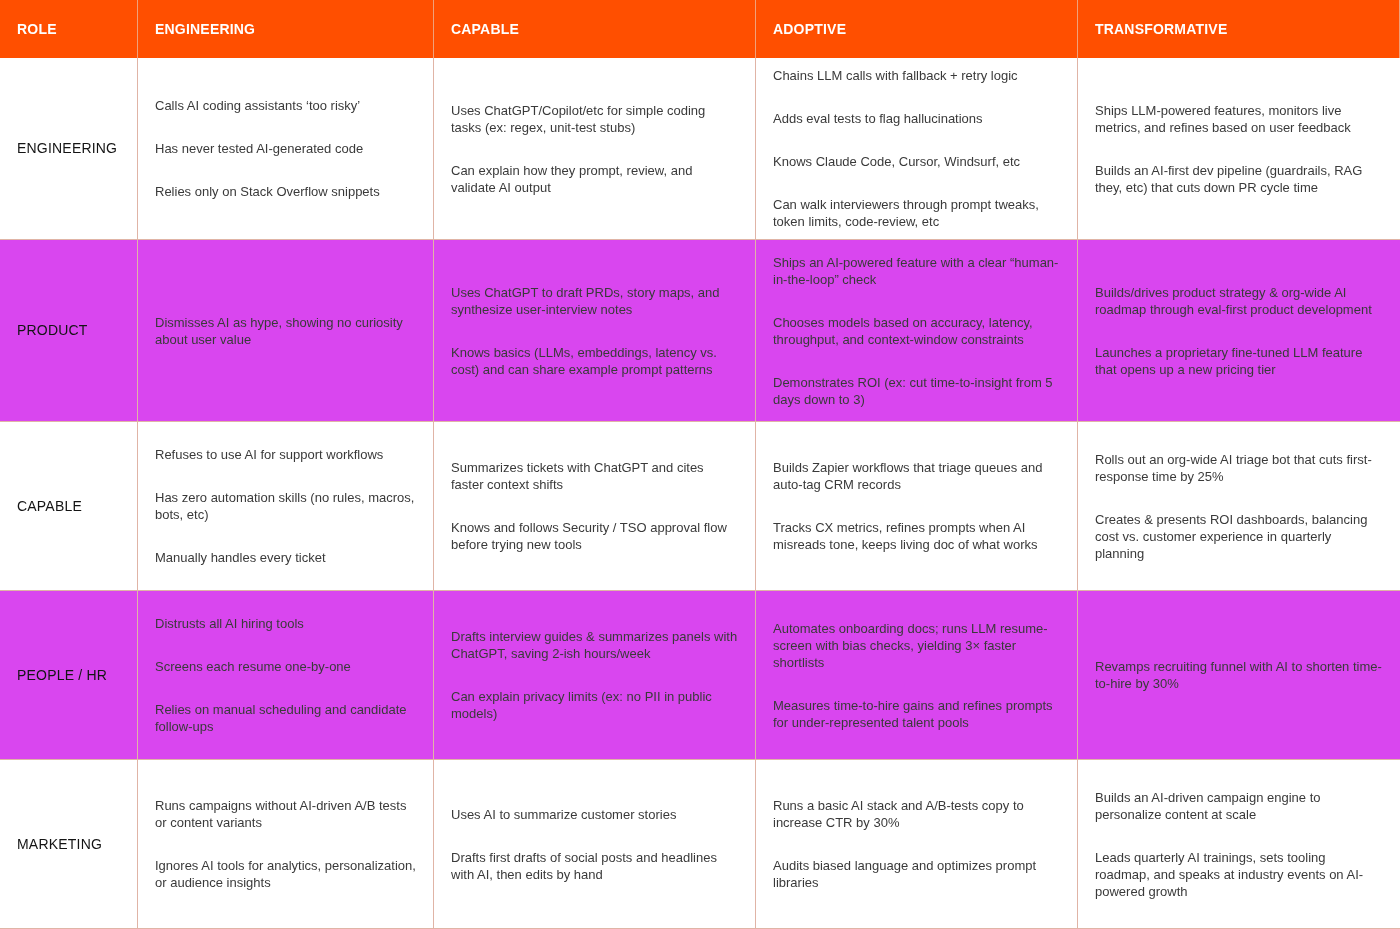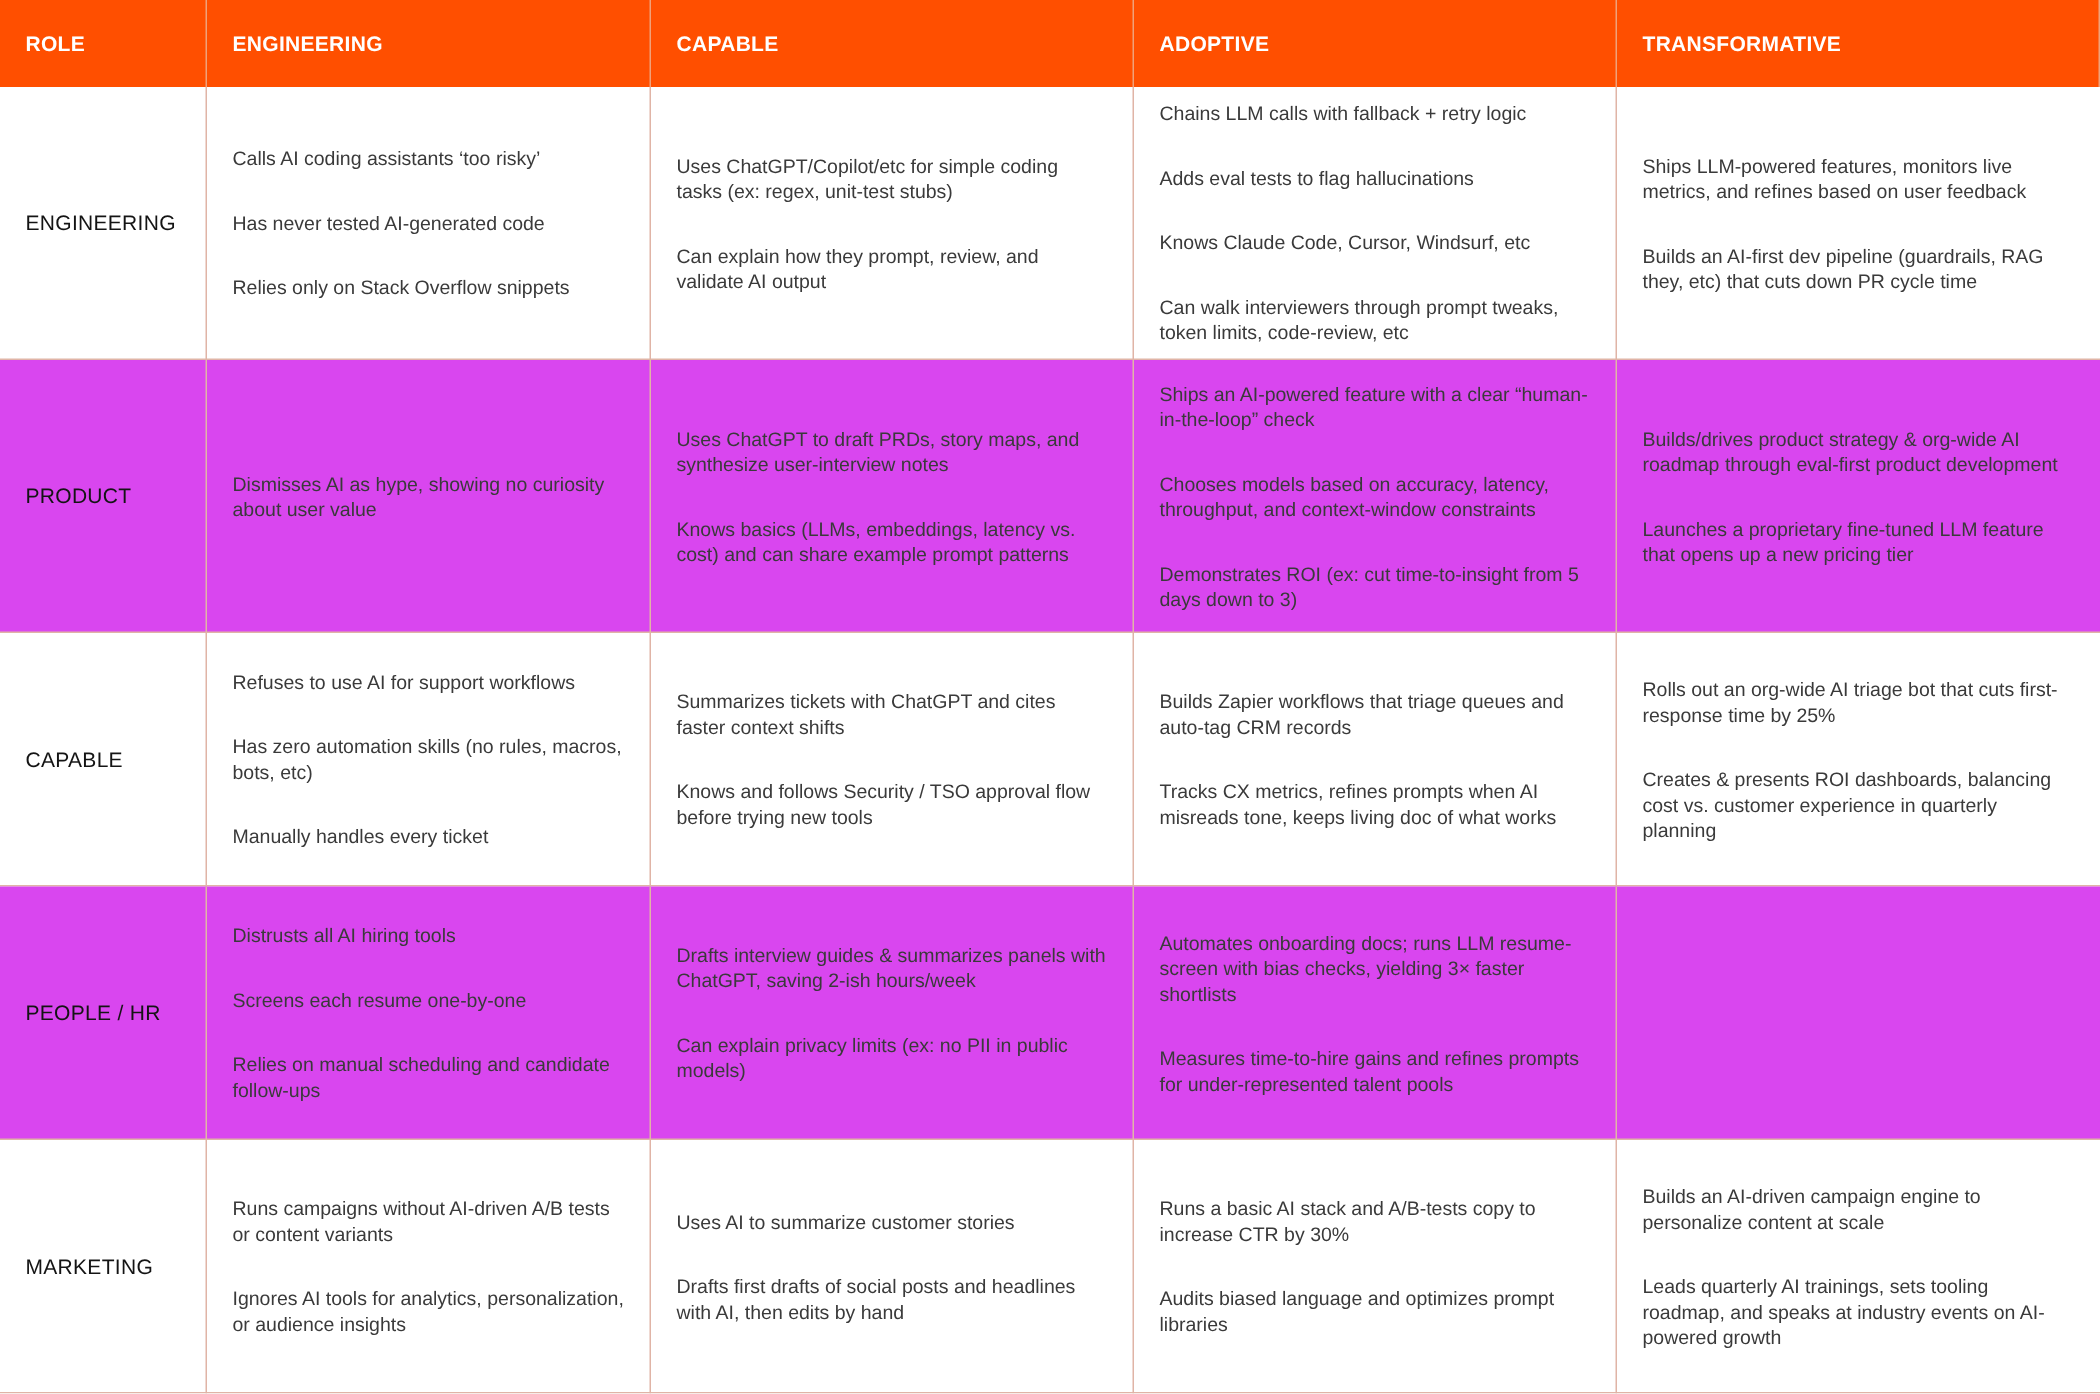--- a/index.html
+++ b/index.html
@@ -130,20 +130,21 @@
     </div>
     <div class="cell row-alt">
       <p class="item">Drafts interview guides &amp; summarizes panels with ChatGPT, saving 2-ish hours/week</p>
       <p class="item">Can explain privacy limits (ex: no PII in public models)</p>
     </div>
     <div class="cell row-alt">
       <p class="item">Automates onboarding docs; runs LLM resume-screen with bias checks, yielding 3× faster shortlists</p>
       <p class="item">Measures time-to-hire gains and refines prompts for under-represented talent pools</p>
     </div>
     <div class="cell row-alt last">
+      <p class="item">Revamps recruiting funnel with AI to shorten time-to-hire by 30%</p>
     </div>
     <div class="cell role row-plain">
       <span>MARKETING</span>
     </div>
     <div class="cell row-plain">
       <p class="item">Runs campaigns without AI-driven A/B tests or content variants</p>
       <p class="item">Ignores AI tools for analytics, personalization, or audience insights</p>
     </div>
     <div class="cell row-plain">
       <p class="item">Uses AI to summarize customer stories</p>

